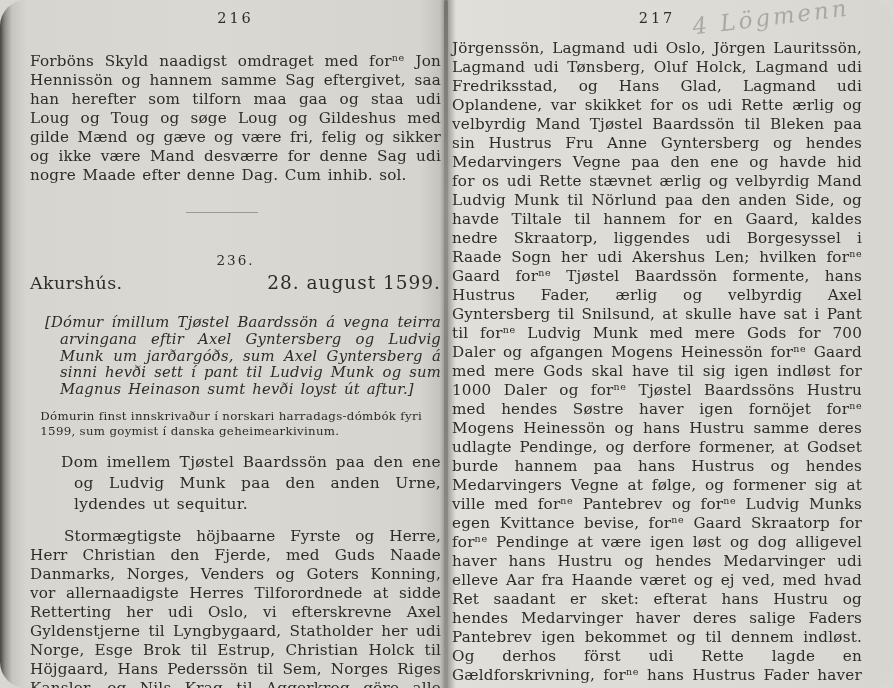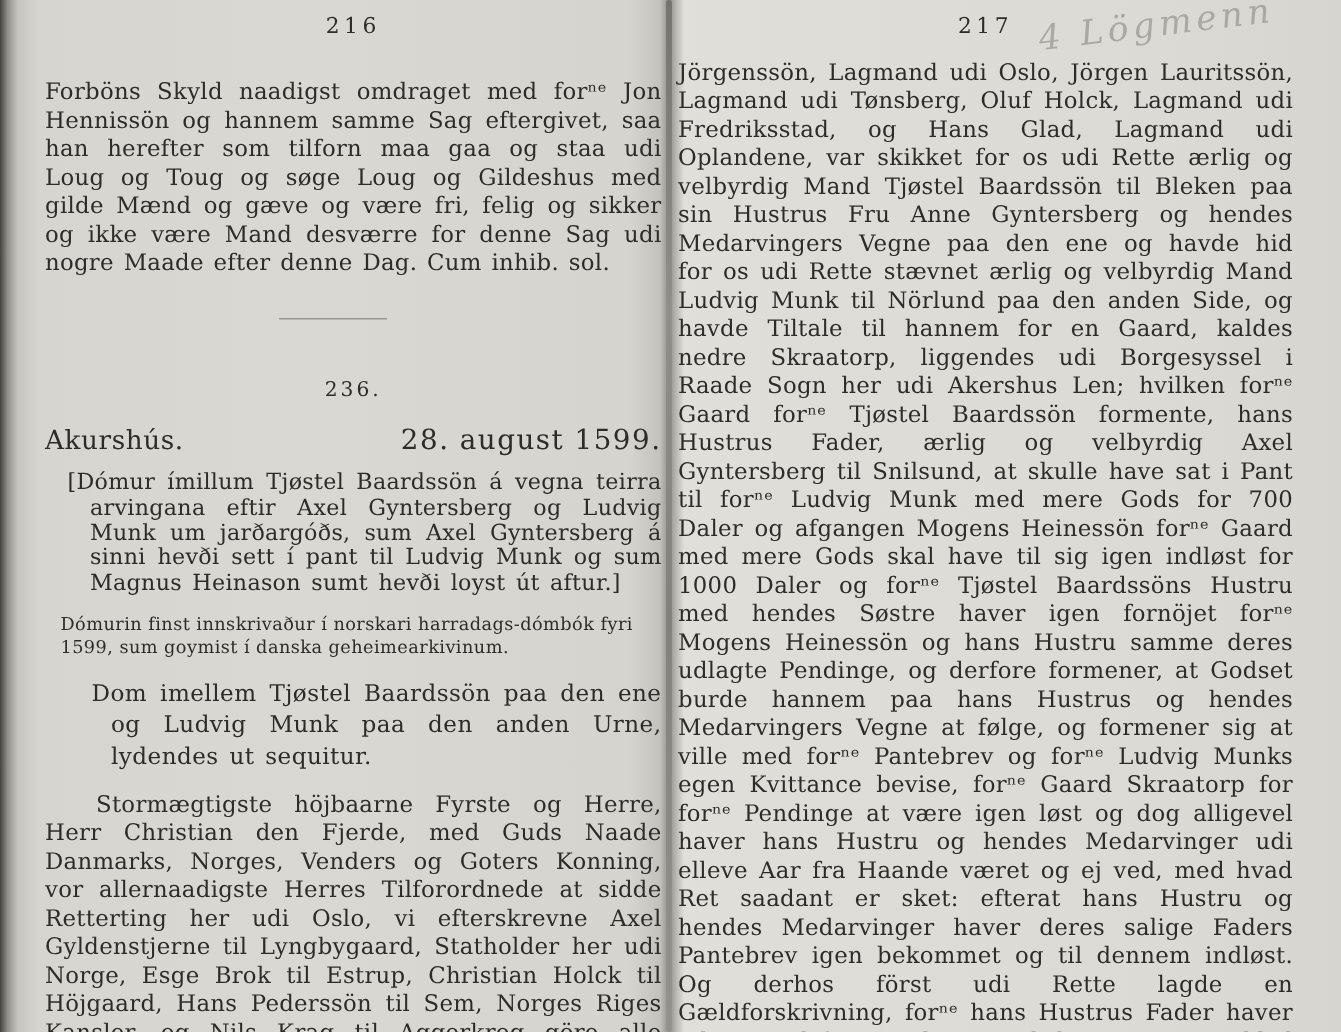--- a/index.html
+++ b/index.html
@@ -17,20 +17,21 @@
     background:var(--paper);
   }
   .scan{
     position:relative;width:894px;height:688px;overflow:hidden;
     background:
       linear-gradient(90deg,
         #45443f 0px, #8f8e88 5px, #c6c5c0 12px, #d6d5d0 26px,
         #d9d8d3 200px, #d5d4cf 420px, #c3c2bd 440px,
         #8e8d88 446px, #b2b1ac 450px, #e0dfda 456px,
         #deddd8 520px, #dbdad5 780px, #d6d5d0 894px);
+    border-radius: 26px;
   }
   .gutter-line{
     position:absolute;left:444px;top:0;width:4px;height:688px;
     background:linear-gradient(180deg,#6a6963,#8e8d87 30%,#7c7b75 60%,#93928c);
     opacity:.75;border-radius:2px;
   }
   .page{position:absolute;top:0;height:688px;}
   .page.left{left:0;width:447px;padding:0 6px 0 30px;}
   .page.right{left:444px;width:432px;padding:0 14px 0 8px;}
 
@@ -44,26 +45,26 @@
   }
   .left .cont{margin-top:24px;}
   .divider{
     border:none;border-top:1px solid var(--rule);
     width:72px;margin:27px 0 0 156px;opacity:.8;
   }
   .secnum{
     margin-top:39px;text-align:center;font-size:13.5px;letter-spacing:2px;
   }
   .headrow{
-    margin-top:15px;display:flex;justify-content:space-between;align-items:baseline;
+    margin-top:4px;display:flex;justify-content:space-between;align-items:baseline;
   }
   .headrow .place{font-size:17.5px;letter-spacing:.4px;}
   .headrow .date{font-size:18.5px;letter-spacing:1px;}
   .summary{
-    margin-top:10px;font-size:14.8px;line-height:16.8px;
+    margin-top:21px;font-style:italic;font-size:14.8px;line-height:16.8px;
     text-align:justify;padding-left:30px;text-indent:-15px;letter-spacing:.2px;
     word-spacing:2px;
   }
   .note{
     margin:11px auto 0 auto;width:95%;
     font-size:11.8px;line-height:15px;text-align:left;
     letter-spacing:.3px;
   }
   .domintro{
     margin-top:13px;font-size:15.4px;line-height:21px;

